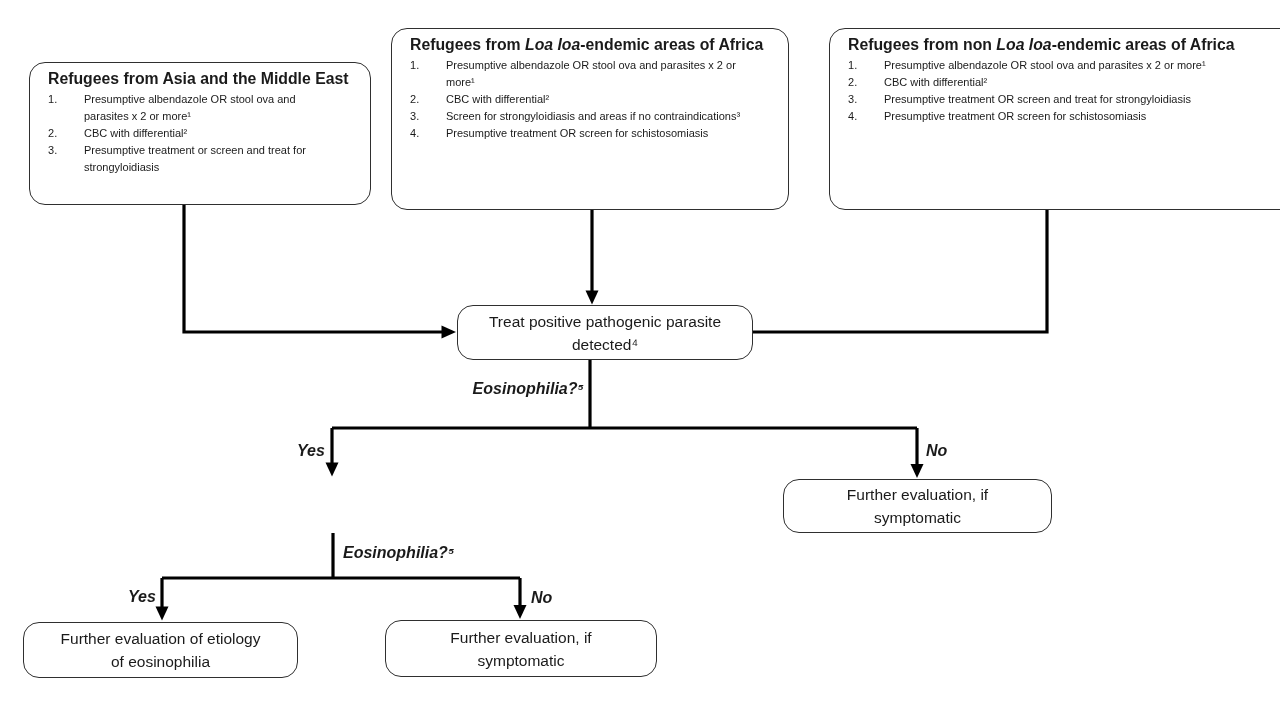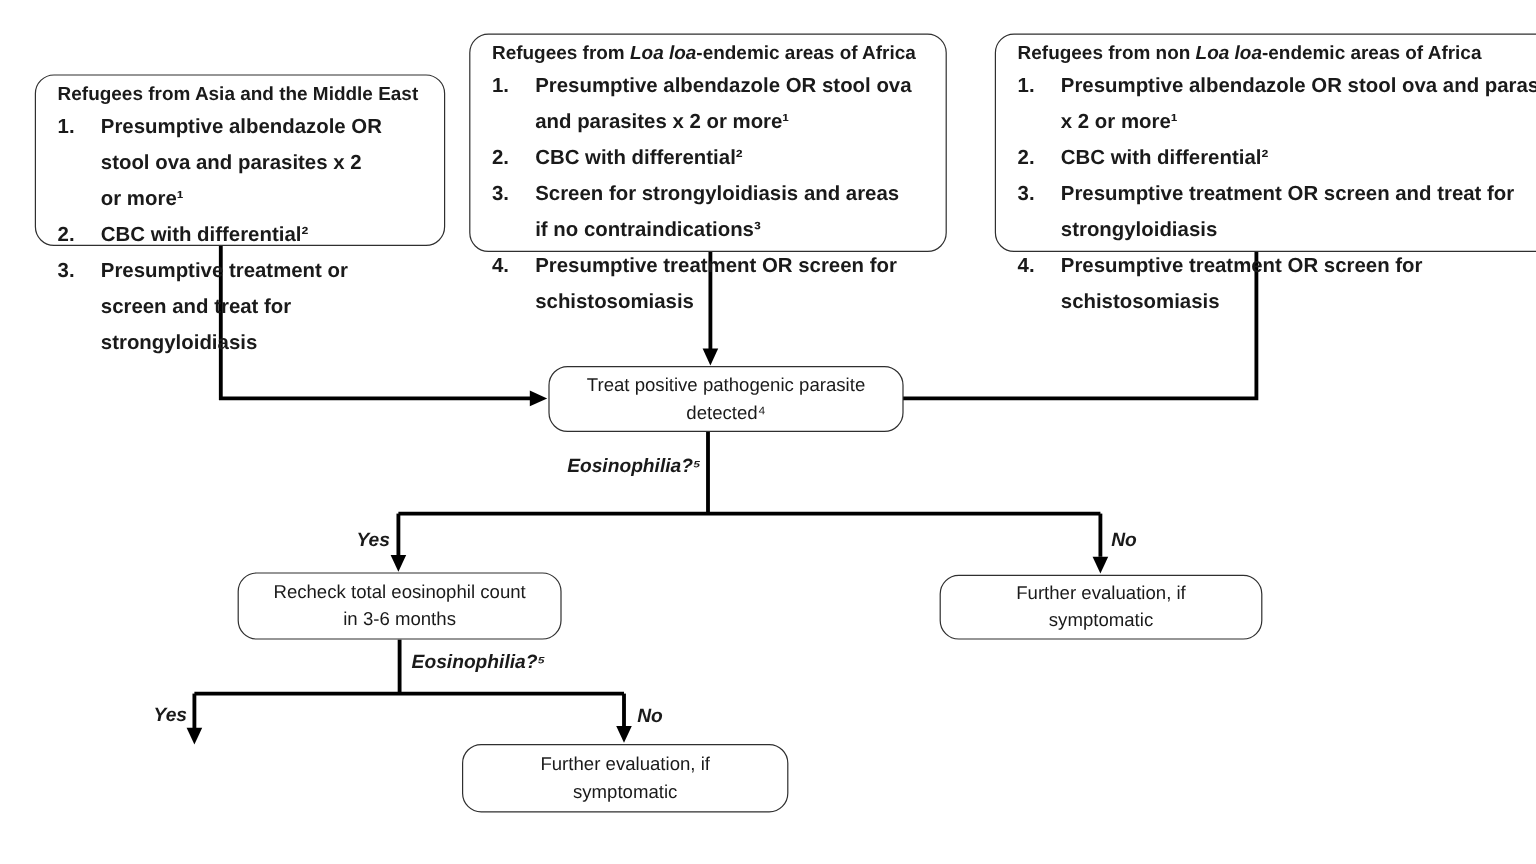--- a/index.html
+++ b/index.html
@@ -16,21 +16,21 @@
   .connectors{position:absolute;left:0;top:0;width:1280px;height:720px;pointer-events:none;}
   .connectors path{fill:none;stroke:var(--line);stroke-width:3.2;stroke-linejoin:miter;}
   .connectors polygon{fill:var(--line);stroke:none;}
   .node{
     position:absolute;background:var(--background);border:1.6px solid var(--box_border);
     border-radius:16px;box-sizing:border-box;
   }
   .top-box{padding:5px 12px 4px 18px;}
   .node-title{font-weight:bold;font-size:15.8px;line-height:22.6px;white-space:nowrap;}
   .node-title .italic{font-style:italic;}
-  .node-list{margin:0;padding:0;list-style:none;counter-reset:step;font-size:17px;line-height:30px;font-weight:bold;}
+  .node-list{margin:0;padding:0;list-style:none;counter-reset:step;font-size:11px;line-height:17px;}
   .node-list li{position:relative;padding-left:36px;counter-increment:step;}
   .node-list li::before{content:counter(step) ".";position:absolute;left:0;top:0;}
   #box-asia .node-list li{padding-right:35px;}
   #box-loa .node-list li{padding-right:12px;}
   #box-nonloa .node-list li{padding-right:16px;}
   .leaf{
     display:flex;align-items:center;justify-content:center;text-align:center;
     font-size:15.5px;line-height:23px;padding:2px 24px;
   }
   .leaf.pad30{padding:2px 30px;}
@@ -100,22 +100,22 @@
         <li>Presumptive treatment OR screen for schistosomiasis</li>
       </ol>
   </div>
 
   <div class="node leaf" style="left:457px;top:305px;width:296px;height:55px">Treat positive pathogenic parasite detected⁴</div>
 
   <div class="flow-label" style="right:696px;top:380px">Eosinophilia?⁵</div>
   <div class="flow-label" style="left:297px;top:442px">Yes</div>
   <div class="flow-label" style="left:926px;top:442px">No</div>
 
-  <div class="node leaf" style="left:198px;top:477px;width:270px;height:56px">Recheck total eosinophil count in 3-6 months</div>
   <div class="node leaf" style="left:783px;top:479px;width:269px;height:54px">Further evaluation, if symptomatic</div>
 
   <div class="flow-label" style="left:343px;top:544px">Eosinophilia?⁵</div>
   <div class="flow-label" style="left:128px;top:588px">Yes</div>
   <div class="flow-label" style="left:531px;top:589px">No</div>
 
+  <div class="node leaf pad30" style="left:23px;top:622px;width:275px;height:56px">Further evaluation of etiology of eosinophilia</div>
   <div class="node leaf" style="left:385px;top:620px;width:272px;height:57px">Further evaluation, if symptomatic</div>
 
 </div>
 
 </body></html>

